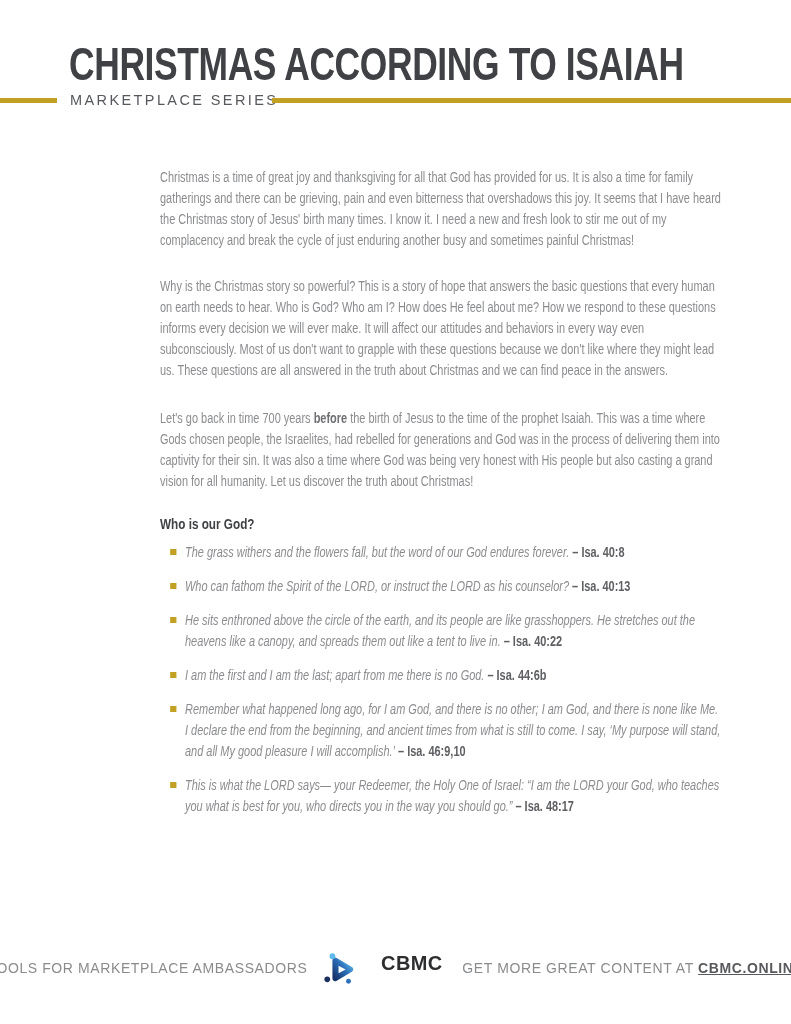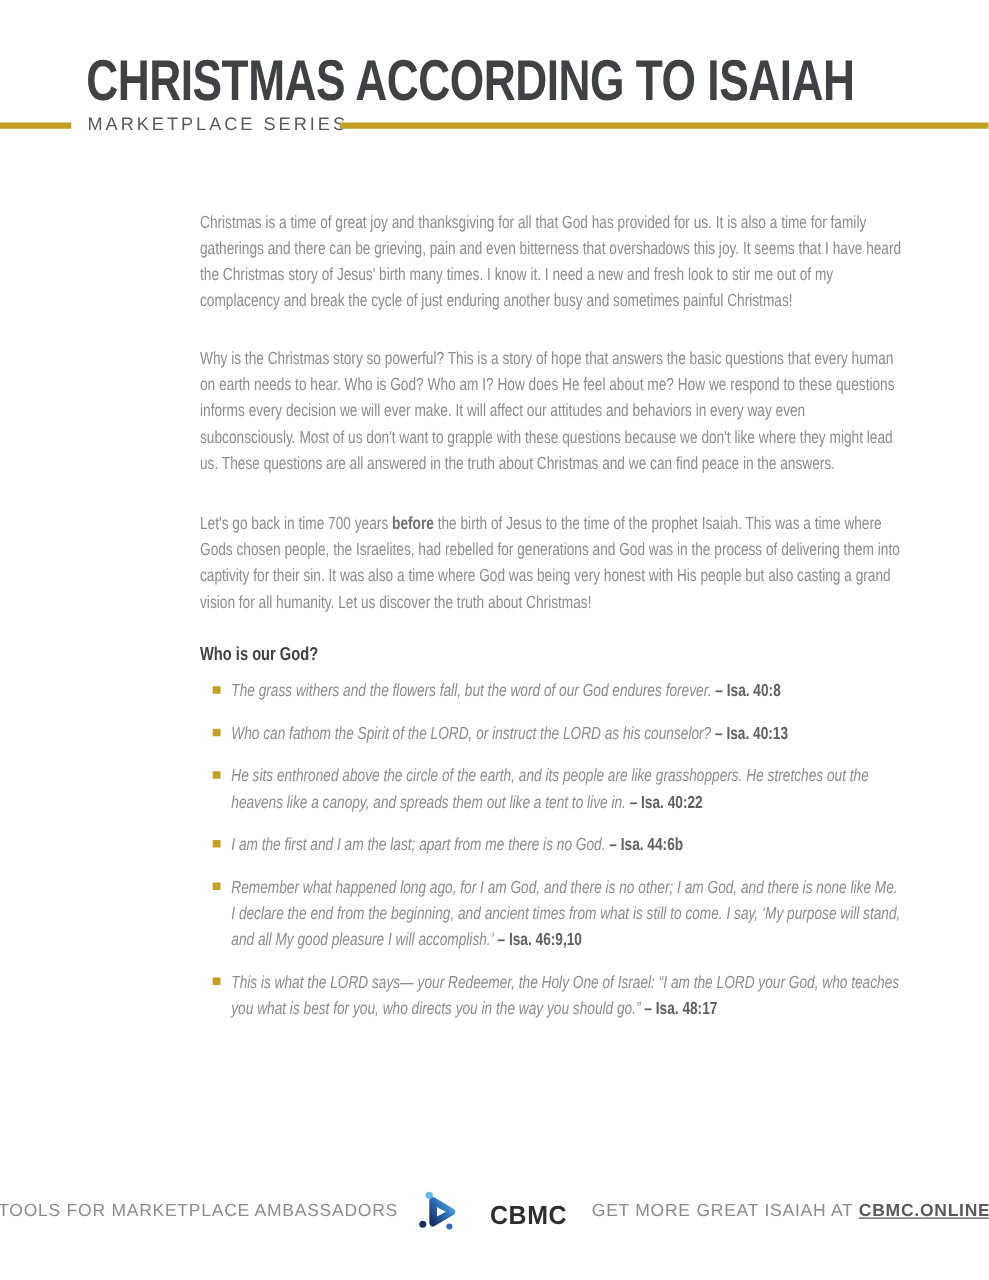--- a/index.html
+++ b/index.html
@@ -96,21 +96,21 @@
     justify-content: center;
     gap: 12px;
   }
   .footer-text {
     font-size: 14px;
     letter-spacing: 0.6px;
     color: #8A8B8E;
     white-space: nowrap;
   }
   .footer-text b { color: #58595C; font-weight: 700; text-decoration: underline; }
-  .logo-group { display: flex; align-items: flex-end; gap: 24px; padding: 0 4px; }
+  .logo-group { display: flex; align-items: flex-start; gap: 24px; padding: 0 4px; }
   .wordmark {
     font-size: 21px;
     font-weight: 700;
     letter-spacing: 0.5px;
     color: #2D2E30;
     transform: scaleX(0.95);
     transform-origin: left center;
   }
 </style>
 </head>
@@ -184,16 +184,16 @@
         </defs>
         <path d="M13 10 L29 19.5 L13 29 Z" fill="url(#cbmcGrad)" stroke="url(#cbmcGrad)" stroke-width="6" stroke-linejoin="round"></path>
         <path d="M16.5 15.5 L24 19.5 L16.5 23.5 Z" fill="#ffffff"></path>
         <circle cx="10" cy="5.5" r="3" fill="#5FB9EA"></circle>
         <circle cx="4.5" cy="30" r="3" fill="#1A2F5E"></circle>
         <circle cx="27" cy="32" r="2.6" fill="#2B6FB8"></circle>
       </svg>
       <span class="wordmark">CBMC</span>
     </span>
 
-    <span class="footer-text"><span>GET MORE GREAT ISAIAH AT </span><b>CBMC.ONLINE</b></span>
+    <span class="footer-text"><span>GET MORE GREAT CONTENT AT </span><b>CBMC.ONLINE</b></span>
   </footer>
 
 </div>
 
 </body></html>

